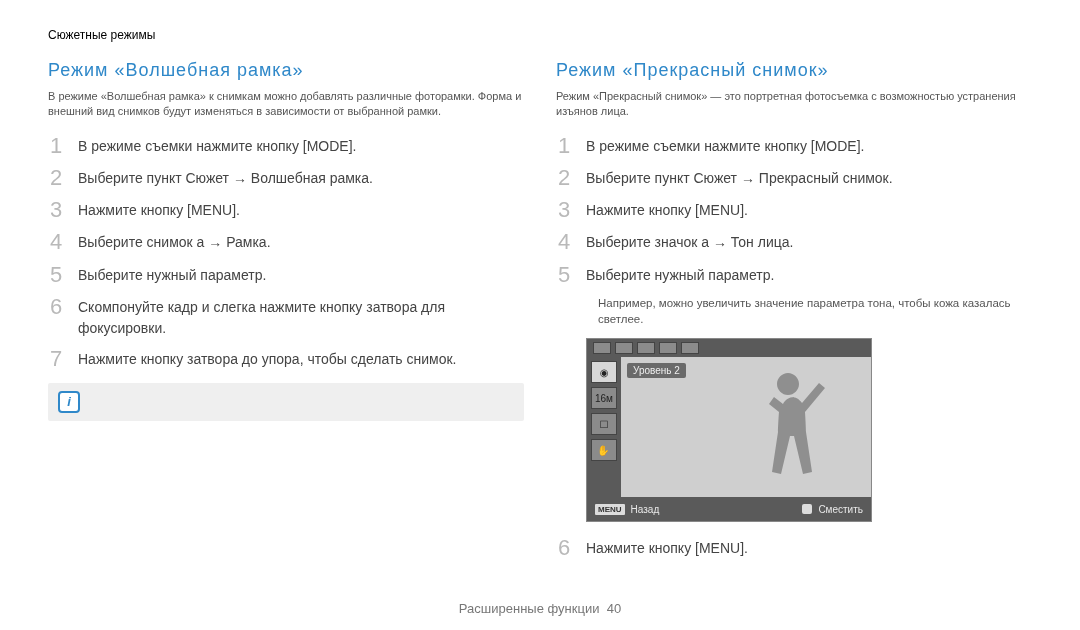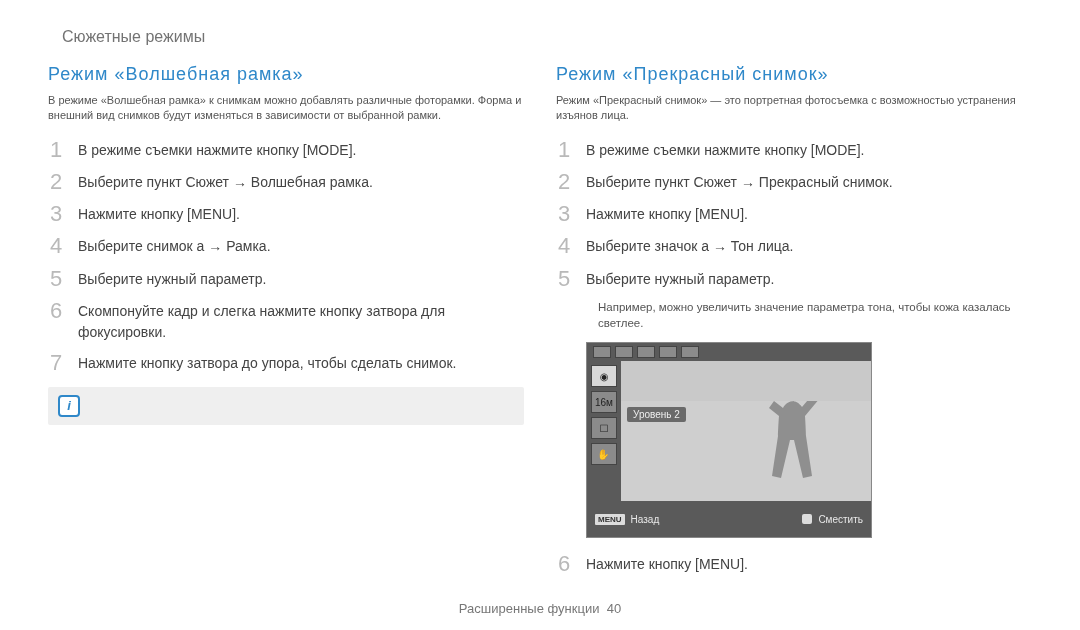--- a/index.html
+++ b/index.html
@@ -1,18 +1,18 @@
 <!DOCTYPE html>
 <html><head>
 <meta charset="utf-8">
 <style>
   * { box-sizing: border-box; margin: 0; padding: 0; }
   html, body { width: 1080px; height: 630px; font-family: Arial, "Helvetica Neue", sans-serif; background:#fff; color:#3a3a3a; }
   .page { padding: 28px 48px 16px 48px; position: relative; height: 100%; }
-  .breadcrumb { color:#737373; font-size:16px; margin-bottom:18px;margin-left:14px; }
+  .breadcrumb { color:#000000; font-size:12px; margin-bottom:18px; }
   .columns { display:flex; gap:32px; }
   .col { flex:1; min-width:0; }
   .section-title { color:#2f88c9; font-size:18px; letter-spacing:1px; margin-bottom:8px; }
   .intro { font-size:11px; color:#555; line-height:1.4; margin-bottom:14px; }
   .steps { counter-reset: step; }
   .step { display:flex; align-items:flex-start; gap:14px; margin:8px 0; font-size:14px; color:#444; line-height:1.5; }
   .step-num { color:#b9b9b9; font-size:22px; font-weight:300; width:16px; text-align:center; flex-shrink:0; line-height:1.1; }
   .step-text { padding-top:2px; }
   .substep { font-size:11.5px; color:#555; margin:6px 0 6px 42px; line-height:1.45; }
   .note-box { display:flex; align-items:center; gap:10px; background:#efefef; border-radius:2px; padding:8px 10px; margin-top:12px; }
@@ -21,24 +21,24 @@
   .res-icon { display:inline-block; width:16px; height:10px; border:1px solid #555; border-radius:2px; position:relative; vertical-align:middle; margin-left:3px;}
   .res-icon::after { content:""; position:absolute; left:2px; top:2px; width:5px; height:3px; background:#555; }
 
   .lcd { width:286px; border:1px solid #888; background:#c9c9c9; margin:10px 0 14px 30px; }
   .lcd-top { height:18px; background:#5a5a5a; display:flex; align-items:center; padding:0 6px; gap:4px; }
   .top-chip { width:18px; height:12px; background:#8b8b8b; border:1px solid #444; }
   .lcd-body { display:flex; height:140px; }
   .lcd-side { width:34px; background:#5a5a5a; display:flex; flex-direction:column; align-items:center; padding:4px 0; gap:4px; }
   .side-btn { width:26px; height:22px; background:#8b8b8b; border:1px solid #444; display:flex; align-items:center; justify-content:center; font-size:10px; color:#222; }
   .side-btn.active { background:#d8d8d8; }
-  .lcd-canvas { flex:1; background:#cfcfcf; position:relative; overflow:hidden;margin-top:40px; }
+  .lcd-canvas { flex:1; background:#cfcfcf; position:relative; overflow:hidden; }
   .level-chip { position:absolute; left:6px; top:6px; background:#6a6a6a; color:#eee; font-size:10px; padding:2px 6px; border-radius:2px; }
   .silhouette { position:absolute; right:38px; bottom:0; }
-  .lcd-bot { height:36px; background:#5a5a5a; display:flex; align-items:center; justify-content:space-between; padding:0 8px; color:#e8e8e8; font-size:10px; }
+  .lcd-bot { height:24px; background:#5a5a5a; display:flex; align-items:center; justify-content:space-between; padding:0 8px; color:#e8e8e8; font-size:10px; }
   .bot-seg { display:flex; align-items:center; gap:6px; }
   .menu-tag { background:#dcdcdc; color:#333; font-size:8px; padding:1px 3px; border-radius:1px; font-weight:bold; }
   .dot { width:10px; height:10px; background:#dcdcdc; border-radius:2px; }
 
   .footer { position:absolute; bottom:14px; left:0; width:100%; text-align:center; font-size:13px; color:#777; }
 </style>
 </head>
 <body>
 
 <div class="page">

